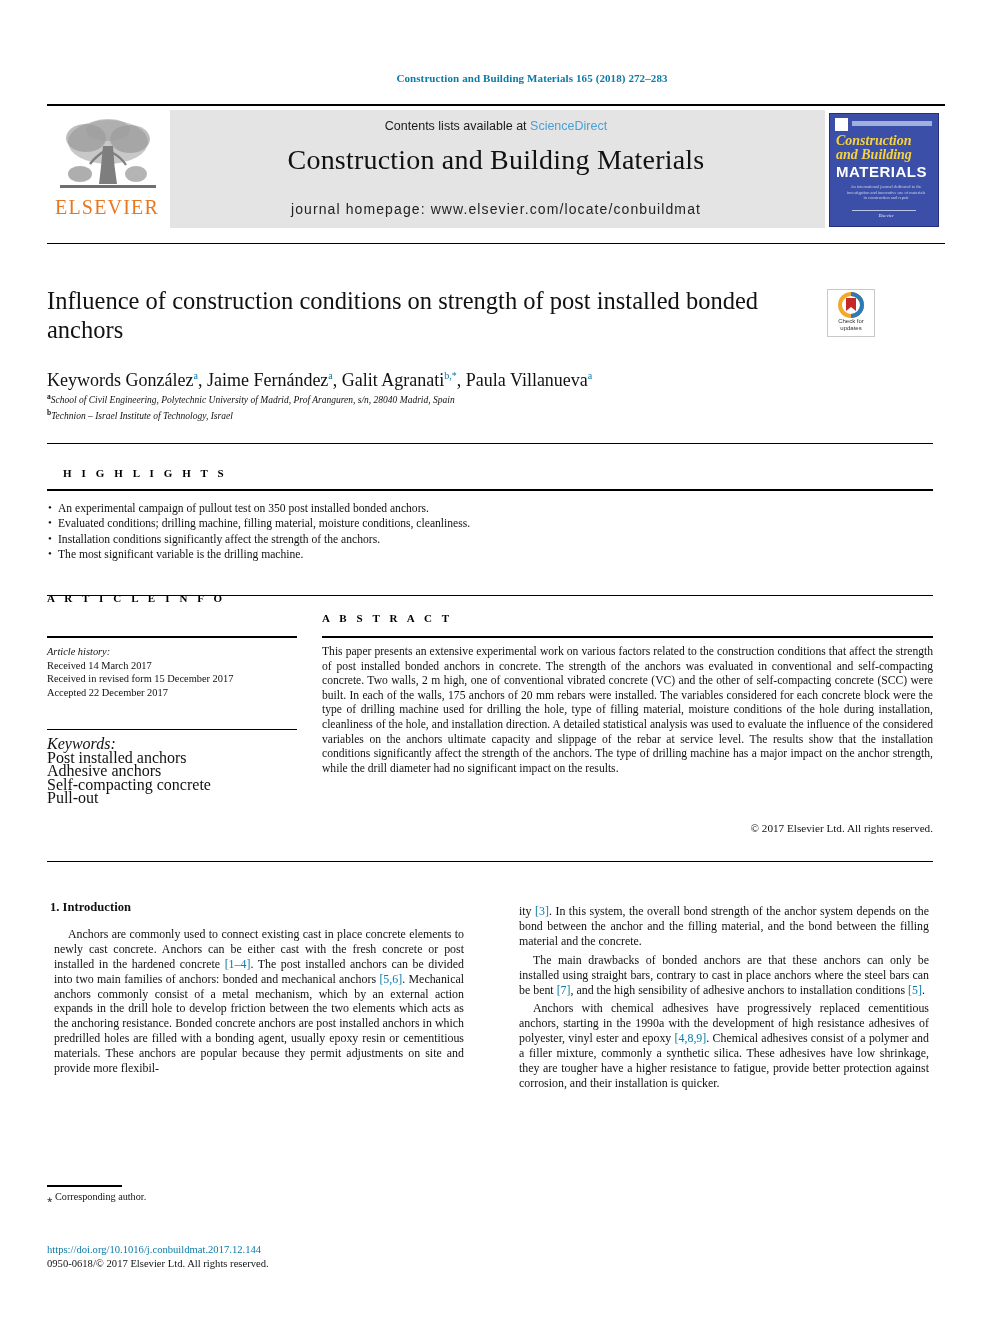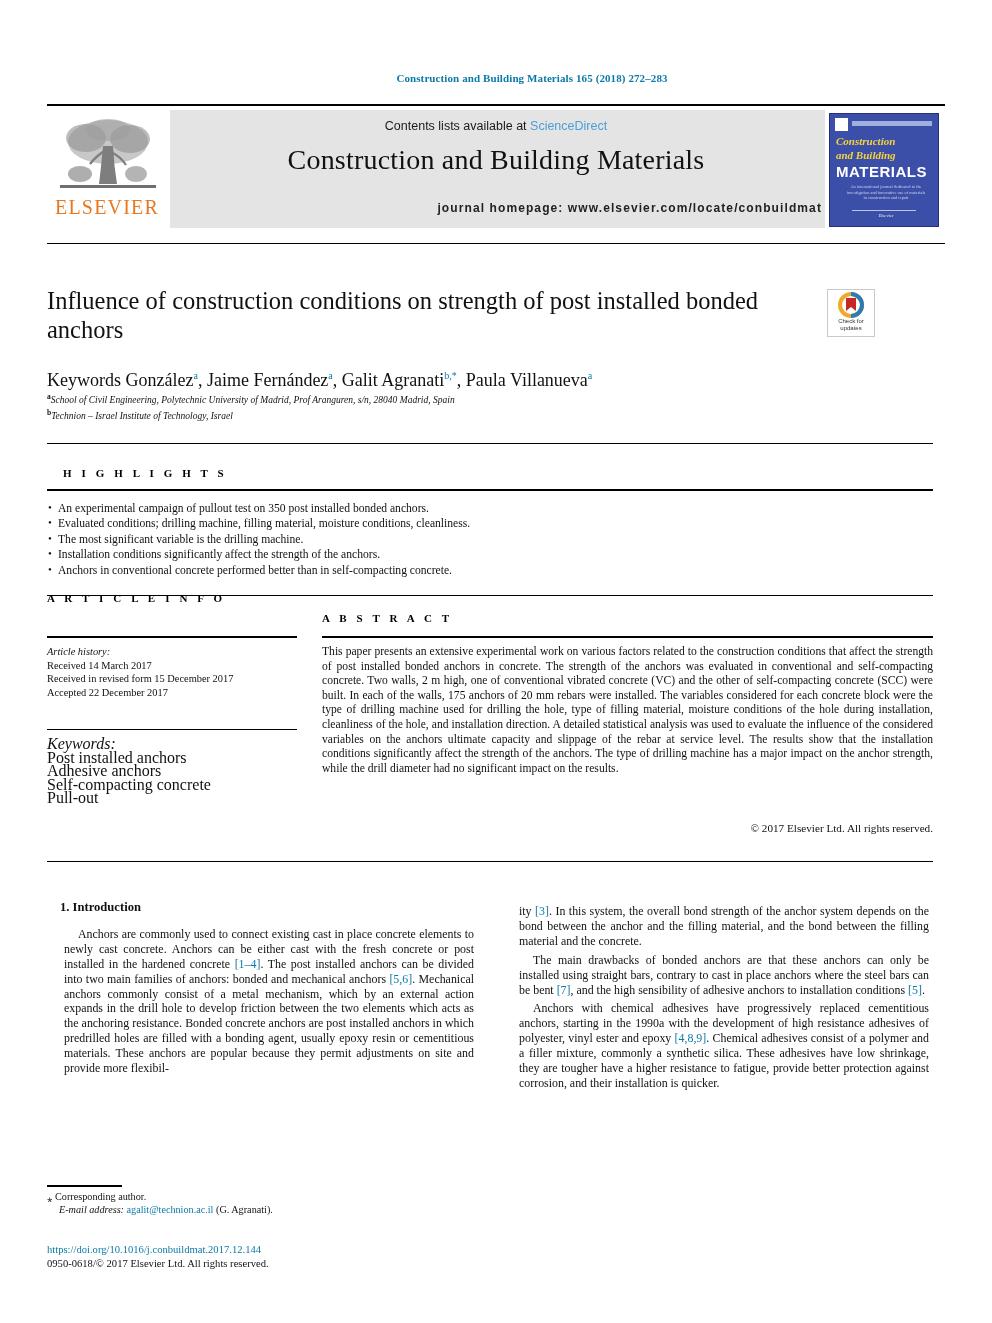--- a/index.html
+++ b/index.html
@@ -45,25 +45,24 @@
   .contents-line .sd { color:#4a9fd4; }
   .journal-title {
     position:absolute; left:0; top:34px; width:652px;
     text-align:center;
     font-family:"Liberation Serif", serif;
     font-size:28px; color:#111;
     letter-spacing:0.2px;
   }
   .homepage-line {
     position:absolute; left:0; top:91px; width:652px;
-    text-align:right;
+    text-align:center;
     font-family:"Liberation Sans", sans-serif;
-    font-size:12px; color:#222;
+    font-size:14px; color:#222;
     letter-spacing:1.1px;
-    font-weight:bold;
   }
 
   
   .elsevier-logo {
     position:absolute; left:3px; top:10px; width:114px; height:112px;
   }
   .elsevier-tree { position:absolute; left:6px; top:2px; width:104px; height:82px; }
   .elsevier-word {
     position:absolute; left:0; top:82px; width:114px;
     text-align:center;
@@ -86,21 +85,21 @@
     background:#ffffff;
   }
   .cover-strip {
     position:absolute; left:22px; top:7px; width:80px; height:5px;
     background:#9fb0dd;
   }
   .cover-l1, .cover-l2 {
     position:absolute; left:6px; width:100px;
     font-family:"Liberation Serif", serif;
     font-style:italic; font-weight:bold;
-    font-size:11px; color:#f6d33c; line-height:14px;
+    font-size:14px; color:#f6d33c; line-height:14px;
   }
   .cover-l1 { top:20px; }
   .cover-l2 { top:34px; }
   .cover-l3 {
     position:absolute; left:6px; top:49px; width:100px;
     font-family:"Liberation Sans", sans-serif;
     font-weight:bold; font-size:15px; color:#ffffff;
     letter-spacing:0.5px;
   }
   .cover-blurb {
@@ -197,21 +196,21 @@
     font-family:"Liberation Serif", serif;
     font-size:11.2px; color:#111;
   }
 
   
   .col { position:absolute; width:418px;
     font-family:"Liberation Serif", serif;
     font-size:11.9px; line-height:14.9px; color:#111;
     text-align:justify;
   }
-  .col-left { left:60px; top:900px; }
+  .col-left { left:50px; top:900px; }
   .col-right { left:515px; top:900px; }
   .sec-title {
     font-weight:bold; font-size:12.6px; margin:0 0 12px 0;
     font-family:"Liberation Serif", serif;
   }
   .col p { margin:4px; text-indent:14px; }
   a.cite, .cite { color:#0b7aa8; text-decoration:none; }
 
   
   .foot-rule { position:absolute; left:47px; top:1185px; width:75px; height:1.5px; background:#000; }
@@ -312,23 +311,22 @@
   <div class="hr-thin" style="left:47px; top:443px; width:886px;"></div>
 
   <div class="highlights">
     <span class="sec-label">H I G H L I G H T S</span>
   </div>
   <div class="hr-thick" style="left:47px; top:489px; width:886px;"></div>
 
   <div class="hl-list">
     <div class="hl-item">An experimental campaign of pullout test on 350 post installed bonded anchors.</div>
     <div class="hl-item">Evaluated conditions; drilling machine, filling material, moisture conditions, cleanliness.</div>
+    <div class="hl-item">Installation conditions significantly affect the strength of the anchors.</div>
     <div class="hl-item">The most significant variable is the drilling machine.</div>
-    <div class="hl-item">Installation conditions significantly affect the strength of the anchors.</div>
-    <div class="hl-item">Anchors in conventional concrete performed better than in self-compacting concrete.</div>
   </div>
 
   <div class="hr-thin" style="left:47px; top:595px; width:886px;"></div>
 
   <span class="sec-label ai-head">A R T I C L E   I N F O</span>
   <span class="sec-label ab-head">A B S T R A C T</span>
 
   <div class="hr-thick" style="left:47px; top:636px; width:250px;"></div>
   <div class="hr-thick" style="left:322px; top:636px; width:611px;"></div>
 
@@ -366,25 +364,20 @@
     <p><span>The main drawbacks of bonded anchors are that these anchors can only be installed using straight bars, contrary to cast in place anchors where the steel bars can be bent <span class="cite" style="color:#0b7aa8">[7]</span>, and the high sensibility of adhesive anchors to installation conditions <span class="cite" style="color:#0b7aa8">[5]</span>.</span></p>
     <p><span>Anchors with chemical adhesives have progressively replaced cementitious anchors, starting in the 1990a with the development of high resistance adhesives of polyester, vinyl ester and epoxy <span class="cite" style="color:#0b7aa8">[4,8,9]</span>. Chemical adhesives consist of a polymer and a filler mixture, commonly a synthetic silica. These adhesives have low shrinkage, they are tougher have a higher resistance to fatigue, provide better protection against corrosion, and their installation is quicker.</span></p>
   </div>
 
   <div class="foot-rule"></div>
   <div class="footnote">
     <div>
       <span class="star">⁎</span>
       <span>Corresponding author.</span>
     </div>
-    <div style="padding-left:12px;">
-      <span class="ital">E-mail address:</span>
-      <span class="email-link">agalit@technion.ac.il</span>
-      <span>(G. Agranati).</span>
-    </div>
   </div>
 
   <div class="doi-block">
     <div class="doi-link">https://doi.org/10.1016/j.conbuildmat.2017.12.144</div>
     <div>0950-0618/© 2017 Elsevier Ltd. All rights reserved.</div>
   </div>
 
 </div>
 
 </body></html>

